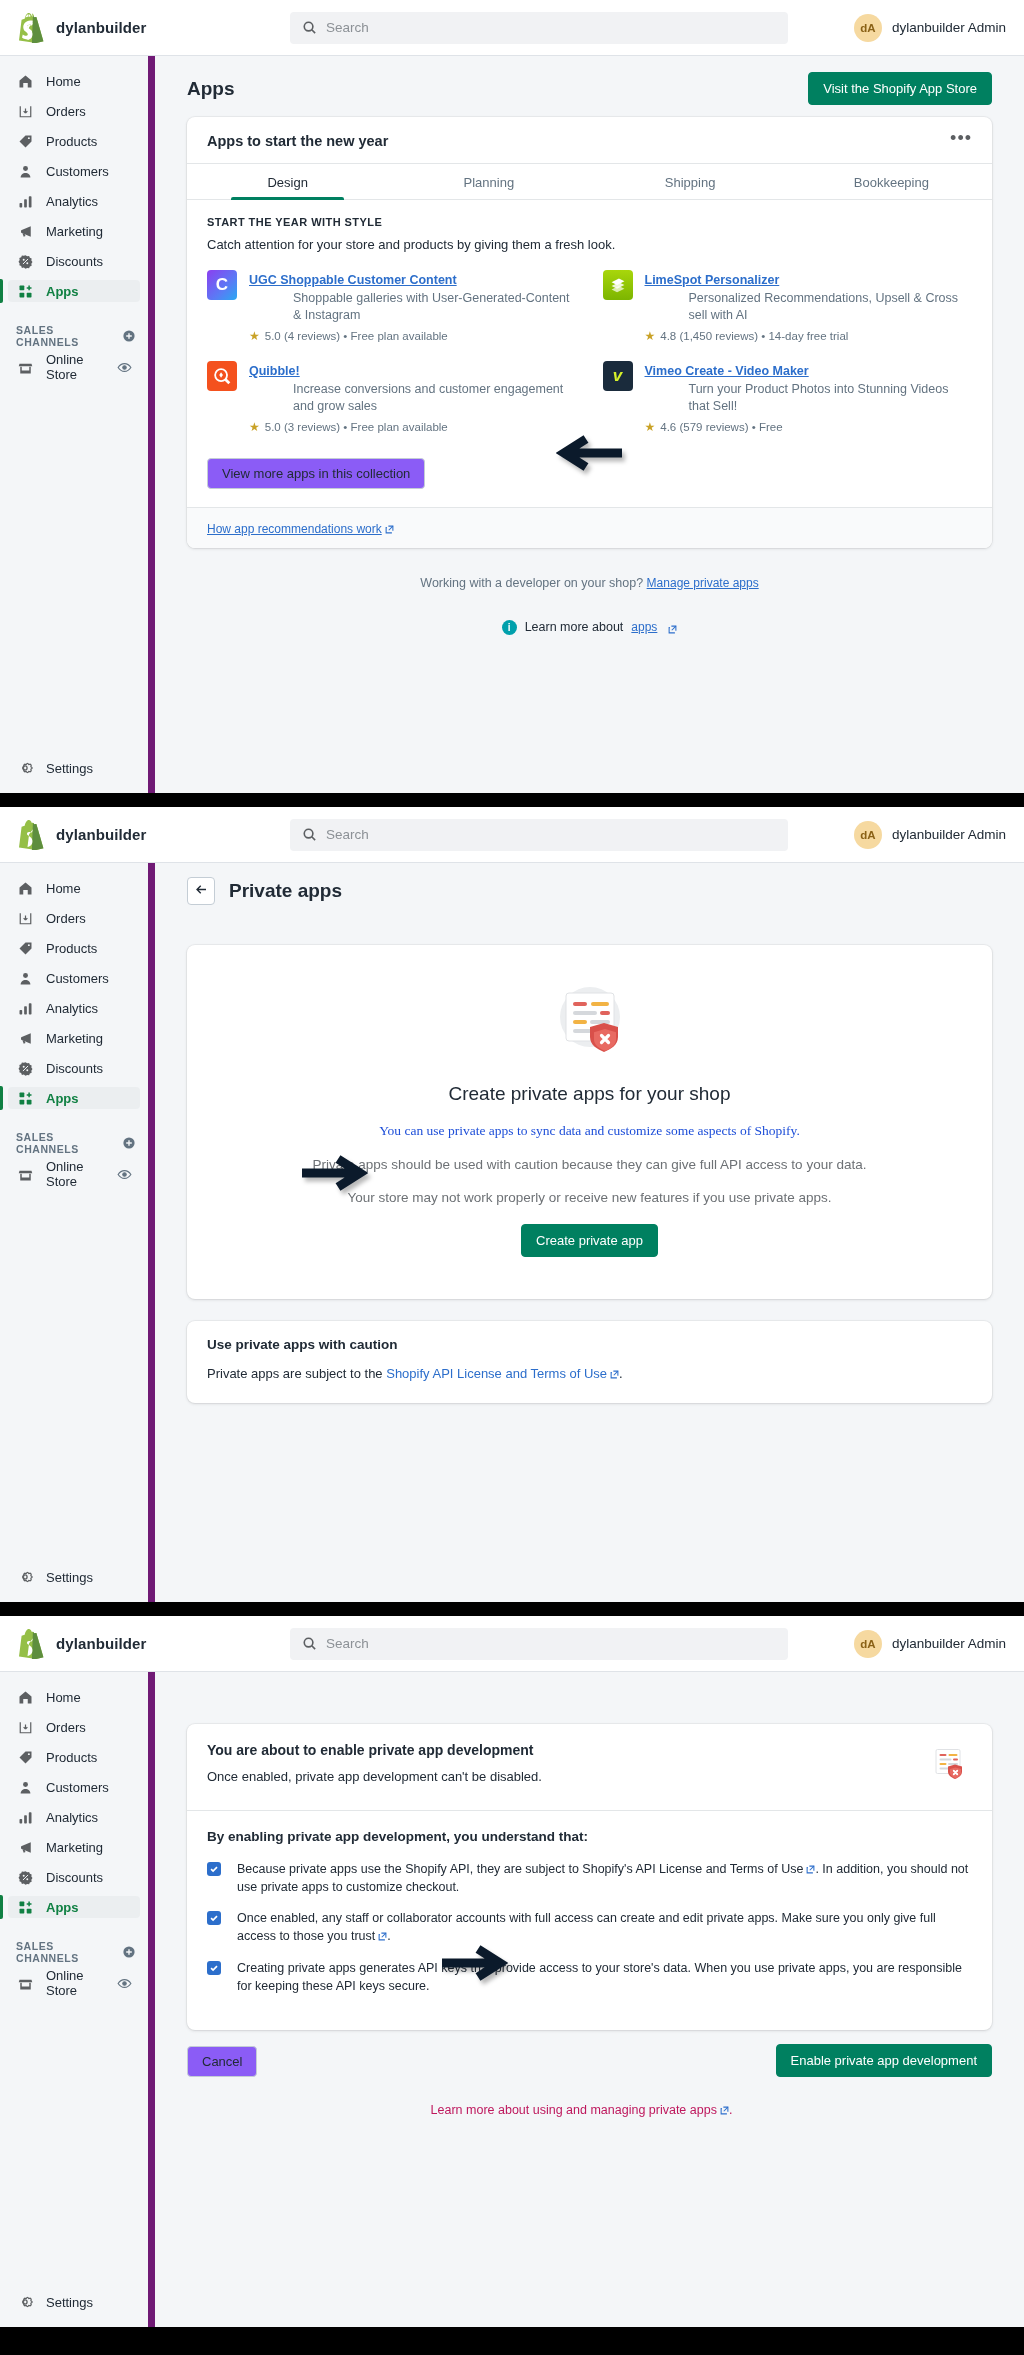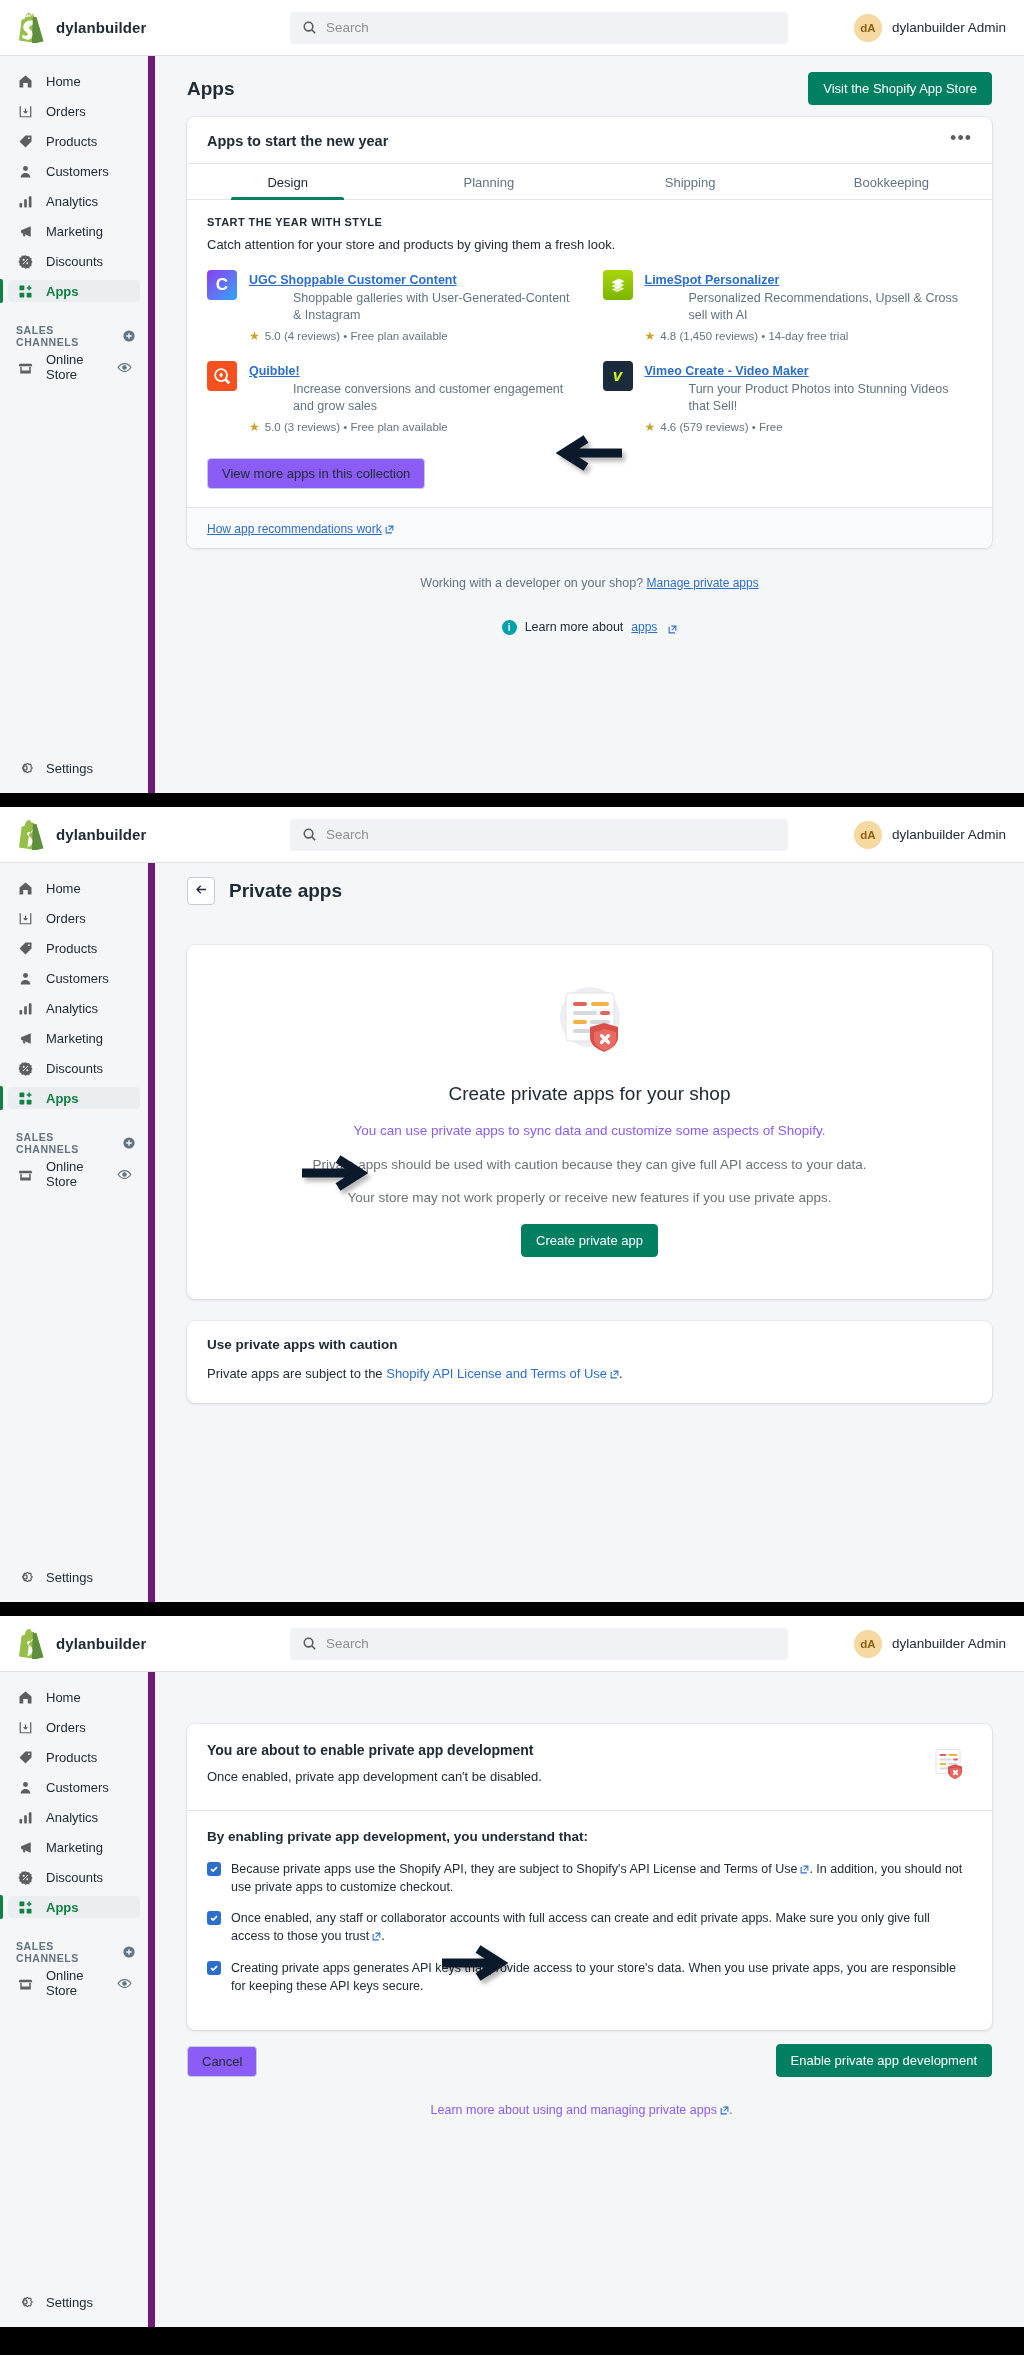--- a/index.html
+++ b/index.html
@@ -273,21 +273,21 @@
     margin: 30px 32px 0 32px;
     background: #fff;
     border-radius: 8px;
     box-shadow: 0 0 0 1px rgba(63,63,68,.05), 0 1px 3px rgba(63,63,68,.15);
     padding: 34px 70px 42px 70px;
     text-align: center;
   }
   .empty-illustration { display:flex; justify-content:center; margin-bottom: 18px;}
   .empty-title { font-size: 19px; color: #212b36; margin-bottom: 16px; }
   .empty-p { font-size: 13.5px; color: #6d7175; line-height: 1.45; margin-bottom: 14px; }
-  .empty-p.lead { color: #8b5cf6; }
+  .empty-p.lead { color: #1d4ed8; font-family: Liberation Serif, serif; }
   .empty-cta { margin-top: 16px; display: flex; justify-content: center; }
   .caution-card {
     margin: 22px 32px 0 32px;
     background: #fff;
     border-radius: 8px;
     box-shadow: 0 0 0 1px rgba(63,63,68,.05), 0 1px 3px rgba(63,63,68,.15);
     padding: 16px 20px 20px 20px;
   }
   .caution-title { font-size: 13.5px; font-weight: bold; color:#212b36; margin-bottom: 12px;}
   .caution-p { font-size: 13px; color: #212b36; line-height:1.5; }
@@ -302,37 +302,37 @@
   .confirm-top {
     padding: 18px 20px 20px 20px;
     display: flex; align-items: flex-start; gap: 14px;
     border-bottom: 1px solid #e3e6e8;
   }
   .confirm-h { font-size: 14px; font-weight: bold; color: #212b36; }
   .confirm-sub { font-size: 13px; color: #212b36; margin-top: 11px; }
   .confirm-illus { margin-left: auto; flex: 0 0 auto; }
   .confirm-list { padding: 18px 20px 22px 20px; }
   .confirm-list-h { font-size: 13.5px; font-weight: bold; color:#212b36; margin-bottom: 16px;}
-  .chk-row { display: flex; gap: 10px; margin-bottom: 13px; align-items: flex-start; }
+  .chk-row { display: flex; gap: 16px; margin-bottom: 13px; align-items: flex-start; }
   .chk {
     width: 14px; height: 14px; flex: 0 0 14px;
     background: #2c6ecb; border-radius: 3px;
     display: flex; align-items: center; justify-content: center;
     margin-top: 2px;
   }
   .chk svg { width: 10px; height: 10px; }
   .chk-text { font-size: 12.5px; color: #212b36; line-height: 1.45; }
   .actions {
     display: flex; align-items: flex-end;
     padding: 14px 32px 0 32px;
   }
   .actions .right { margin-left: auto; }
   .foot-note {
     text-align: center;
-    font-size: 12.5px; color: #8b5cf6;
+    font-size: 12.5px; color: #be185d;
     padding: 26px 16px 0 0;
   }
 </style>
 </head>
 <body>
 
 <div class="panel p1">
 
   <div class="topbar">
     <div class="brand">

